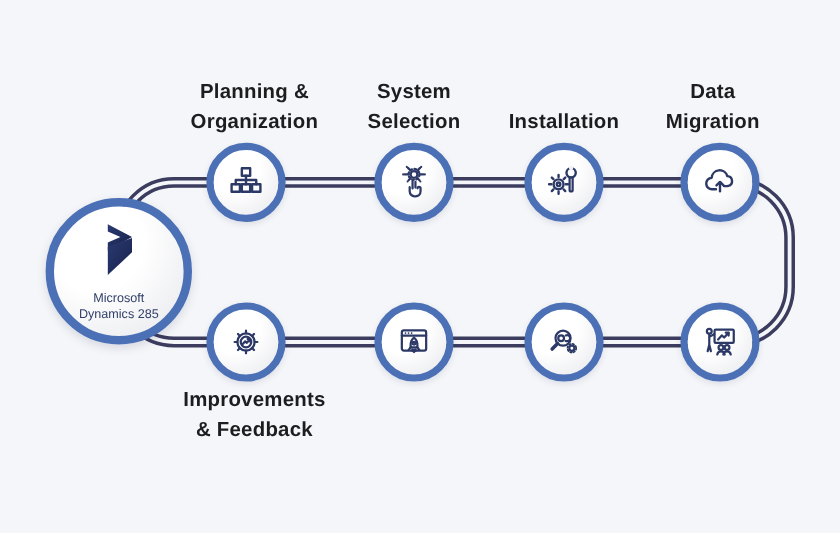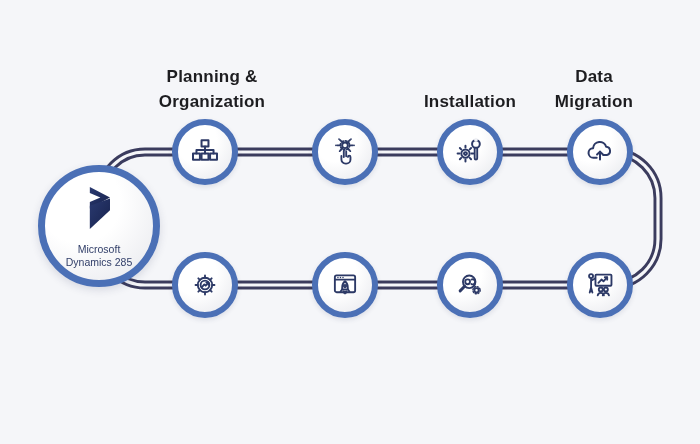--- a/index.html
+++ b/index.html
@@ -59,20 +59,22 @@
       <polygon points="8,47 8,21.5 30,13.5 30,26.5" fill="url(#dlg)"></polygon>
     </svg>
     <div class="hub-text">
       <div>Microsoft</div>
       <div>Dynamics 285</div>
     </div>
   </div>
 
   <div class="step-label lt l1">Planning &amp;
 Organization</div>
+  <div class="step-label lt l2">System
+Selection</div>
   <div class="step-label lt l3">Installation</div>
   <div class="step-label lt l4">Data
 Migration</div>
 
   <div class="step-circle r1 c1">
     <svg viewBox="0 0 24 24" fill="none" stroke="currentColor" stroke-width="1.5" stroke-linecap="round" stroke-linejoin="round">
       <rect x="9.4" y="3.2" width="5.2" height="4.6"></rect>
       <path d="M12 7.8v2.7M5.6 13.2v-2.7h12.8v2.7M12 10.5v2.7"></path>
       <rect x="3" y="13.2" width="5.2" height="4.6"></rect>
       <rect x="9.4" y="13.2" width="5.2" height="4.6"></rect>
@@ -156,14 +158,16 @@
       <path d="M15.6 6.2h1.8v1.8"></path>
       <circle cx="5.3" cy="5.3" r="1.5"></circle>
       <path d="M5.3 7.2v6.6M5.3 8.8l3-1.7M5.3 13.8l-1 3.9M5.3 13.8l1 3.9"></path>
       <circle cx="12.6" cy="15.4" r="1.5"></circle>
       <circle cx="16.4" cy="15.4" r="1.5"></circle>
       <path d="M10.3 19.8a2.35 2.35 0 0 1 4.6 0"></path>
       <path d="M14.1 19.8a2.35 2.35 0 0 1 4.6 0"></path>
     </svg>
   </div>
 
+  <div class="step-label lb l1">Improvements
+&amp; Feedback</div>
 
 </div>
 
 </body></html>

